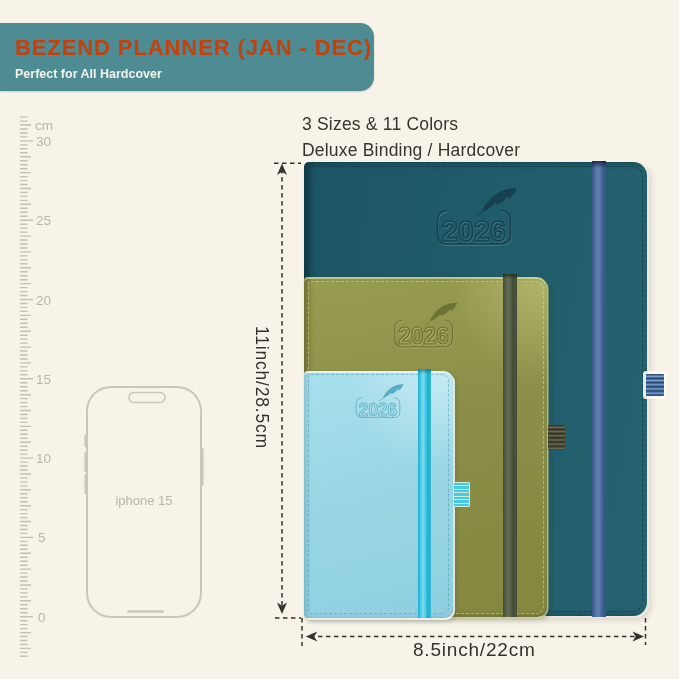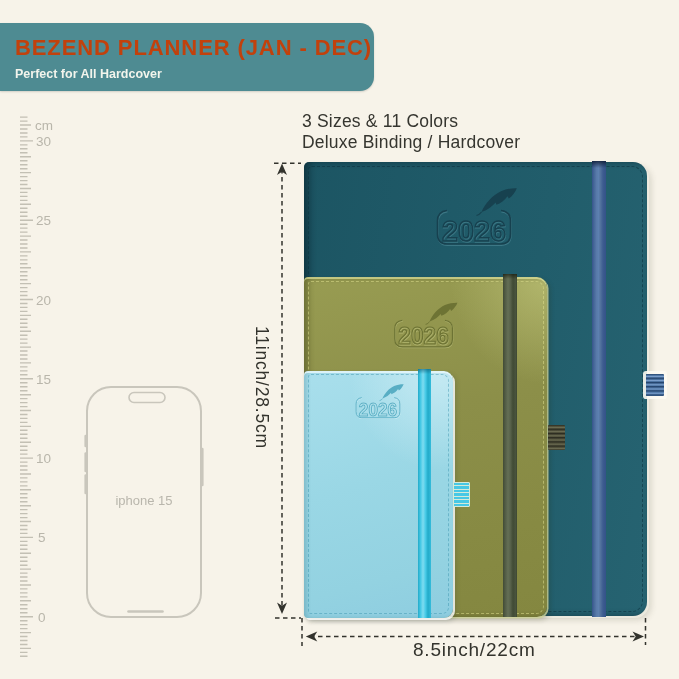--- a/index.html
+++ b/index.html
@@ -25,21 +25,21 @@
 .dim{color:#33332d}
 </style></head>
 <body>
 
 <div class="abs" style="left:0;top:23px;width:374px;height:68px;background:#4e8b92;border-radius:0 14px 14px 0;box-shadow:0 1px 2px rgba(0,0,0,.15)"></div>
 
 <div class="abs" style="left:15px;top:35px;width:360px;font-weight:bold;font-size:22px;letter-spacing:.9px;color:#c2410c">BEZEND PLANNER (JAN - DEC)</div>
 
 <div class="abs" style="left:15px;top:67px;font-size:12.5px;font-weight:bold;letter-spacing:0;color:#f2f4ec">Perfect for All Hardcover</div>
 
-<div class="abs" style="left:302px;top:111px;font-size:17.5px;color:#35352f;line-height:21px;letter-spacing:.2px">3 Sizes &amp; 11 Colors<br>Deluxe Binding / Hardcover</div>
+<div class="abs" style="left:302px;top:111px;font-size:17.5px;color:#35352f;line-height:26px;letter-spacing:.2px">3 Sizes &amp; 11 Colors<br>Deluxe Binding / Hardcover</div>
 
 <svg class="abs" style="left:0;top:0" width="70" height="679" viewBox="0 0 70 679">
 <path d="M20 117.1H27.5M20 121.1H27.5M20 125.0H31M20 129.0H27.5M20 133.0H27.5M20 136.9H27.5M20 140.9H33M20 144.9H27.5M20 148.8H27.5M20 152.8H27.5M20 156.8H31M20 160.7H27.5M20 164.7H27.5M20 168.7H27.5M20 172.6H31M20 176.6H27.5M20 180.6H27.5M20 184.5H27.5M20 188.5H31M20 192.4H27.5M20 196.4H27.5M20 200.4H27.5M20 204.3H31M20 208.3H27.5M20 212.3H27.5M20 216.2H27.5M20 220.2H33M20 224.2H27.5M20 228.1H27.5M20 232.1H27.5M20 236.1H31M20 240.0H27.5M20 244.0H27.5M20 248.0H27.5M20 251.9H31M20 255.9H27.5M20 259.9H27.5M20 263.8H27.5M20 267.8H31M20 271.7H27.5M20 275.7H27.5M20 279.7H27.5M20 283.6H31M20 287.6H27.5M20 291.6H27.5M20 295.5H27.5M20 299.5H33M20 303.5H27.5M20 307.4H27.5M20 311.4H27.5M20 315.4H31M20 319.3H27.5M20 323.3H27.5M20 327.3H27.5M20 331.2H31M20 335.2H27.5M20 339.1H27.5M20 343.1H27.5M20 347.1H31M20 351.0H27.5M20 355.0H27.5M20 359.0H27.5M20 362.9H31M20 366.9H27.5M20 370.9H27.5M20 374.8H27.5M20 378.8H33M20 382.8H27.5M20 386.7H27.5M20 390.7H27.5M20 394.7H31M20 398.6H27.5M20 402.6H27.5M20 406.6H27.5M20 410.5H31M20 414.5H27.5M20 418.4H27.5M20 422.4H27.5M20 426.4H31M20 430.3H27.5M20 434.3H27.5M20 438.3H27.5M20 442.2H31M20 446.2H27.5M20 450.2H27.5M20 454.1H27.5M20 458.1H33M20 462.1H27.5M20 466.0H27.5M20 470.0H27.5M20 474.0H31M20 477.9H27.5M20 481.9H27.5M20 485.9H27.5M20 489.8H31M20 493.8H27.5M20 497.7H27.5M20 501.7H27.5M20 505.7H31M20 509.6H27.5M20 513.6H27.5M20 517.6H27.5M20 521.5H31M20 525.5H27.5M20 529.5H27.5M20 533.4H27.5M20 537.4H33M20 541.4H27.5M20 545.3H27.5M20 549.3H27.5M20 553.3H31M20 557.2H27.5M20 561.2H27.5M20 565.2H27.5M20 569.1H31M20 573.1H27.5M20 577.0H27.5M20 581.0H27.5M20 585.0H31M20 588.9H27.5M20 592.9H27.5M20 596.9H27.5M20 600.8H31M20 604.8H27.5M20 608.8H27.5M20 612.7H27.5M20 616.7H33M20 620.7H27.5M20 624.6H27.5M20 628.6H27.5M20 632.6H31M20 636.5H27.5M20 640.5H27.5M20 644.5H27.5M20 648.4H31M20 652.4H27.5M20 656.3H27.5" stroke="#c3c0b4" stroke-width="1.4" fill="none"></path>
 <g fill="#b9b6ab" font-size="13.5px" font-family="Liberation Sans,sans-serif">
 <text x="35" y="130">cm</text>
 <text x="36" y="146">30</text>
 <text x="36" y="225">25</text>
 <text x="36" y="305">20</text>
 <text x="36" y="384">15</text>
 <text x="36" y="463">10</text>

